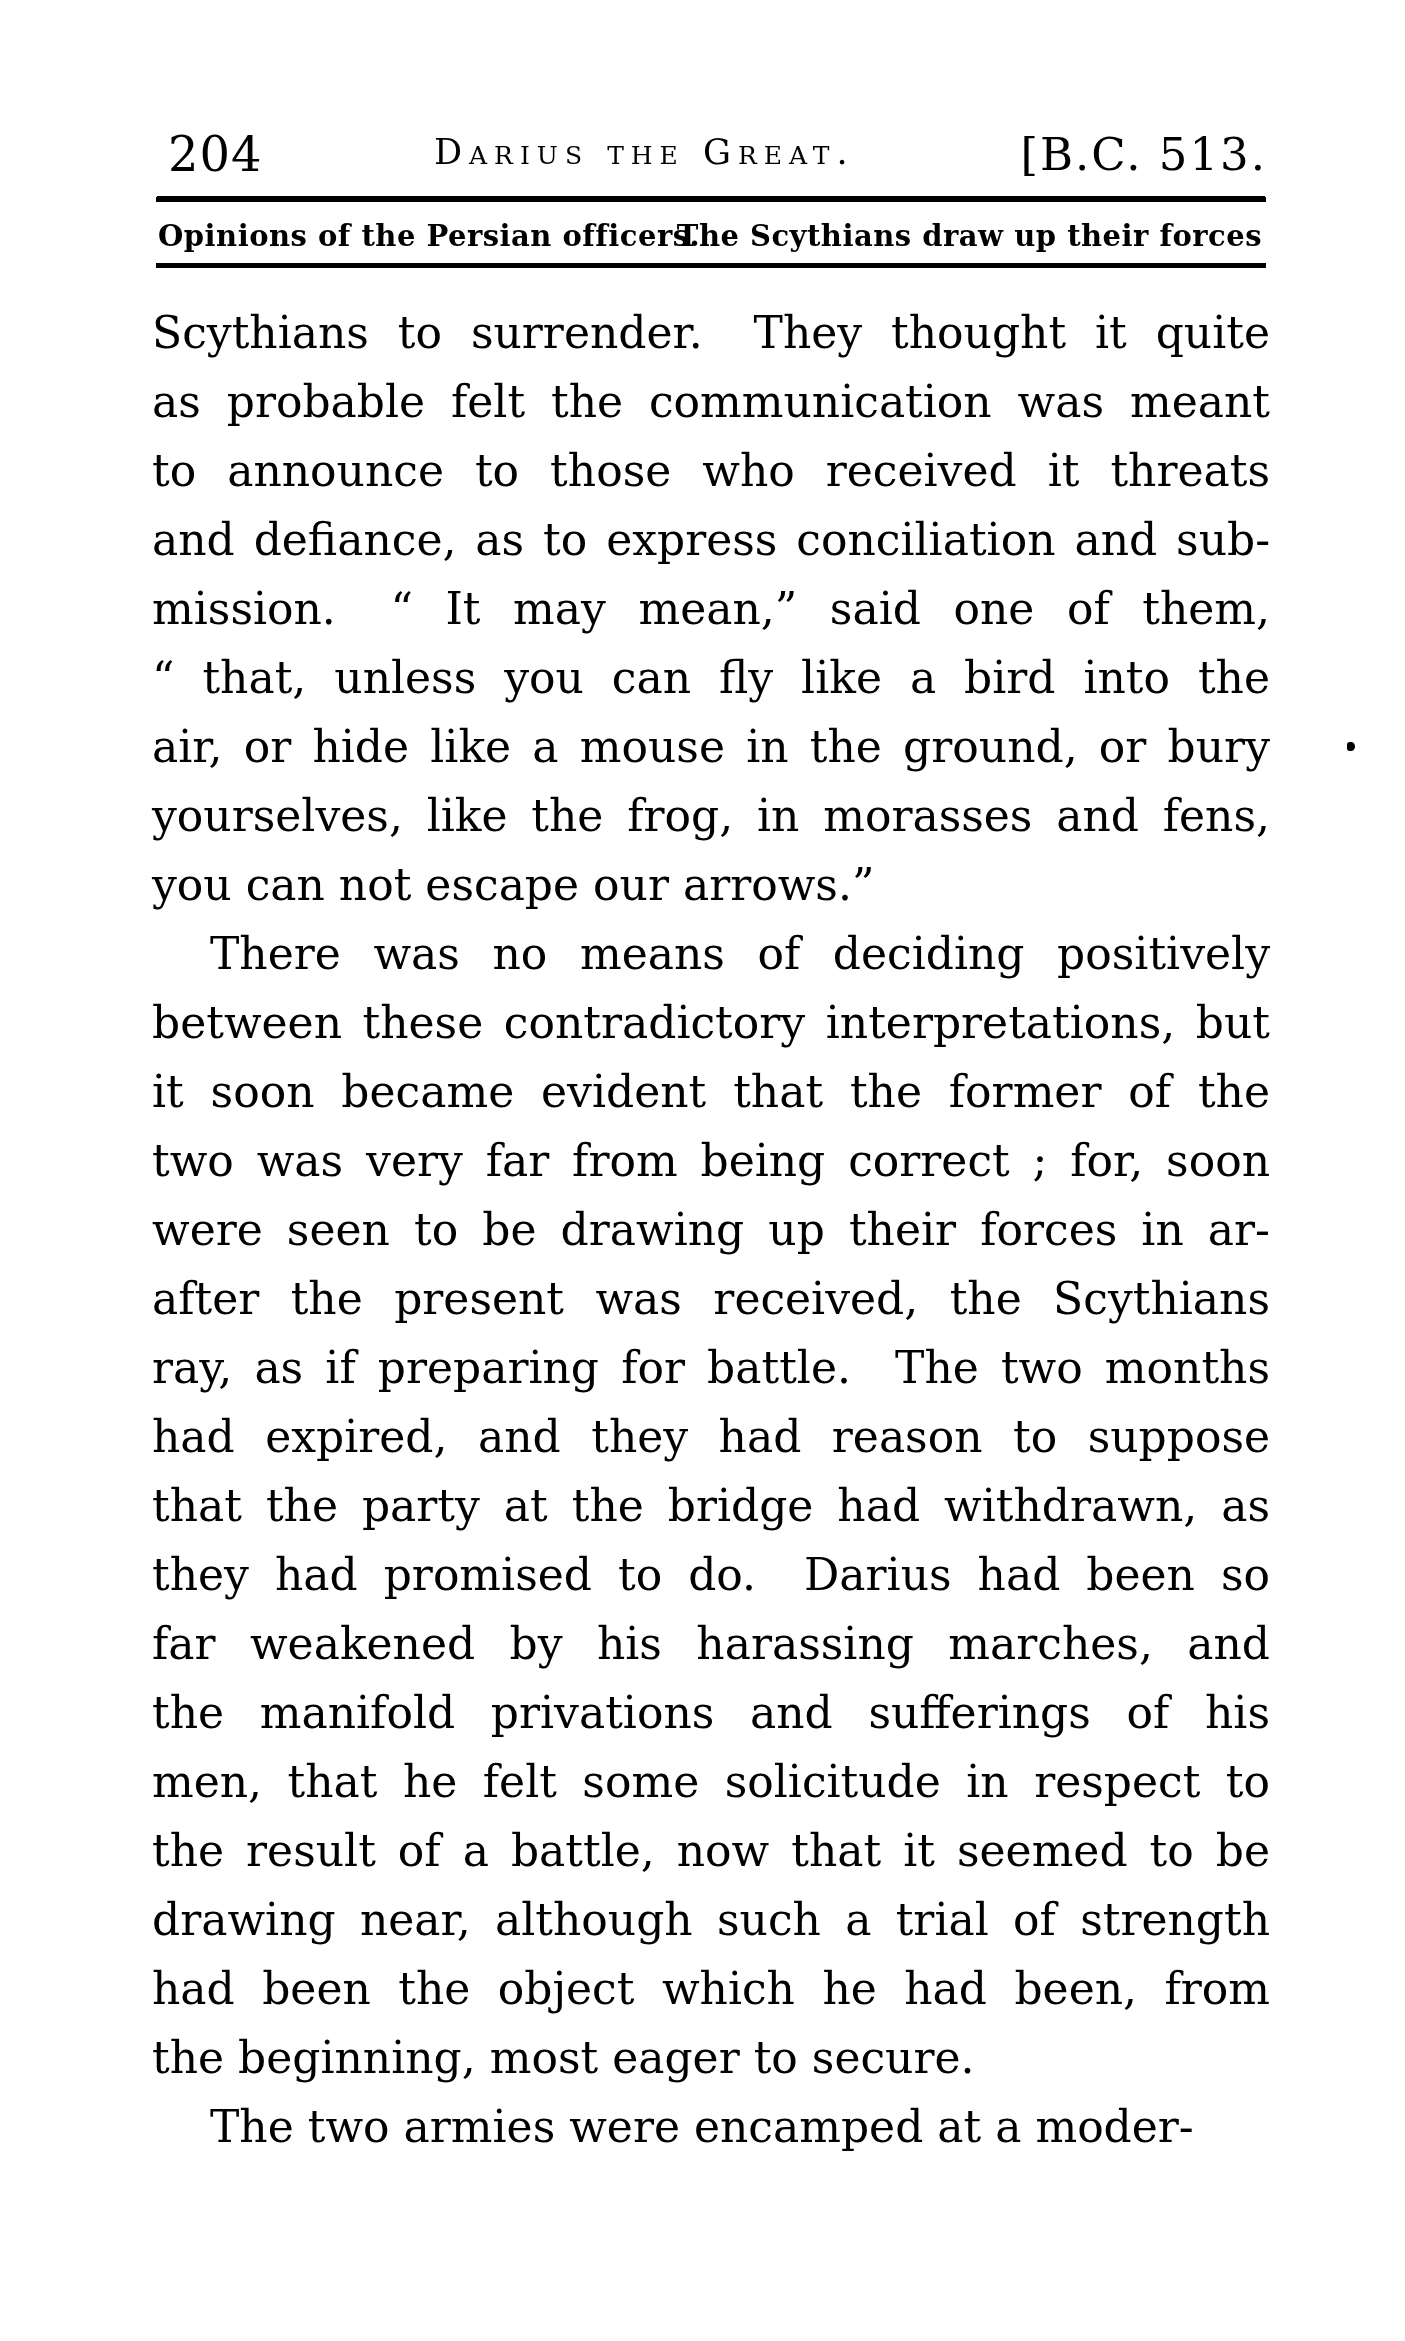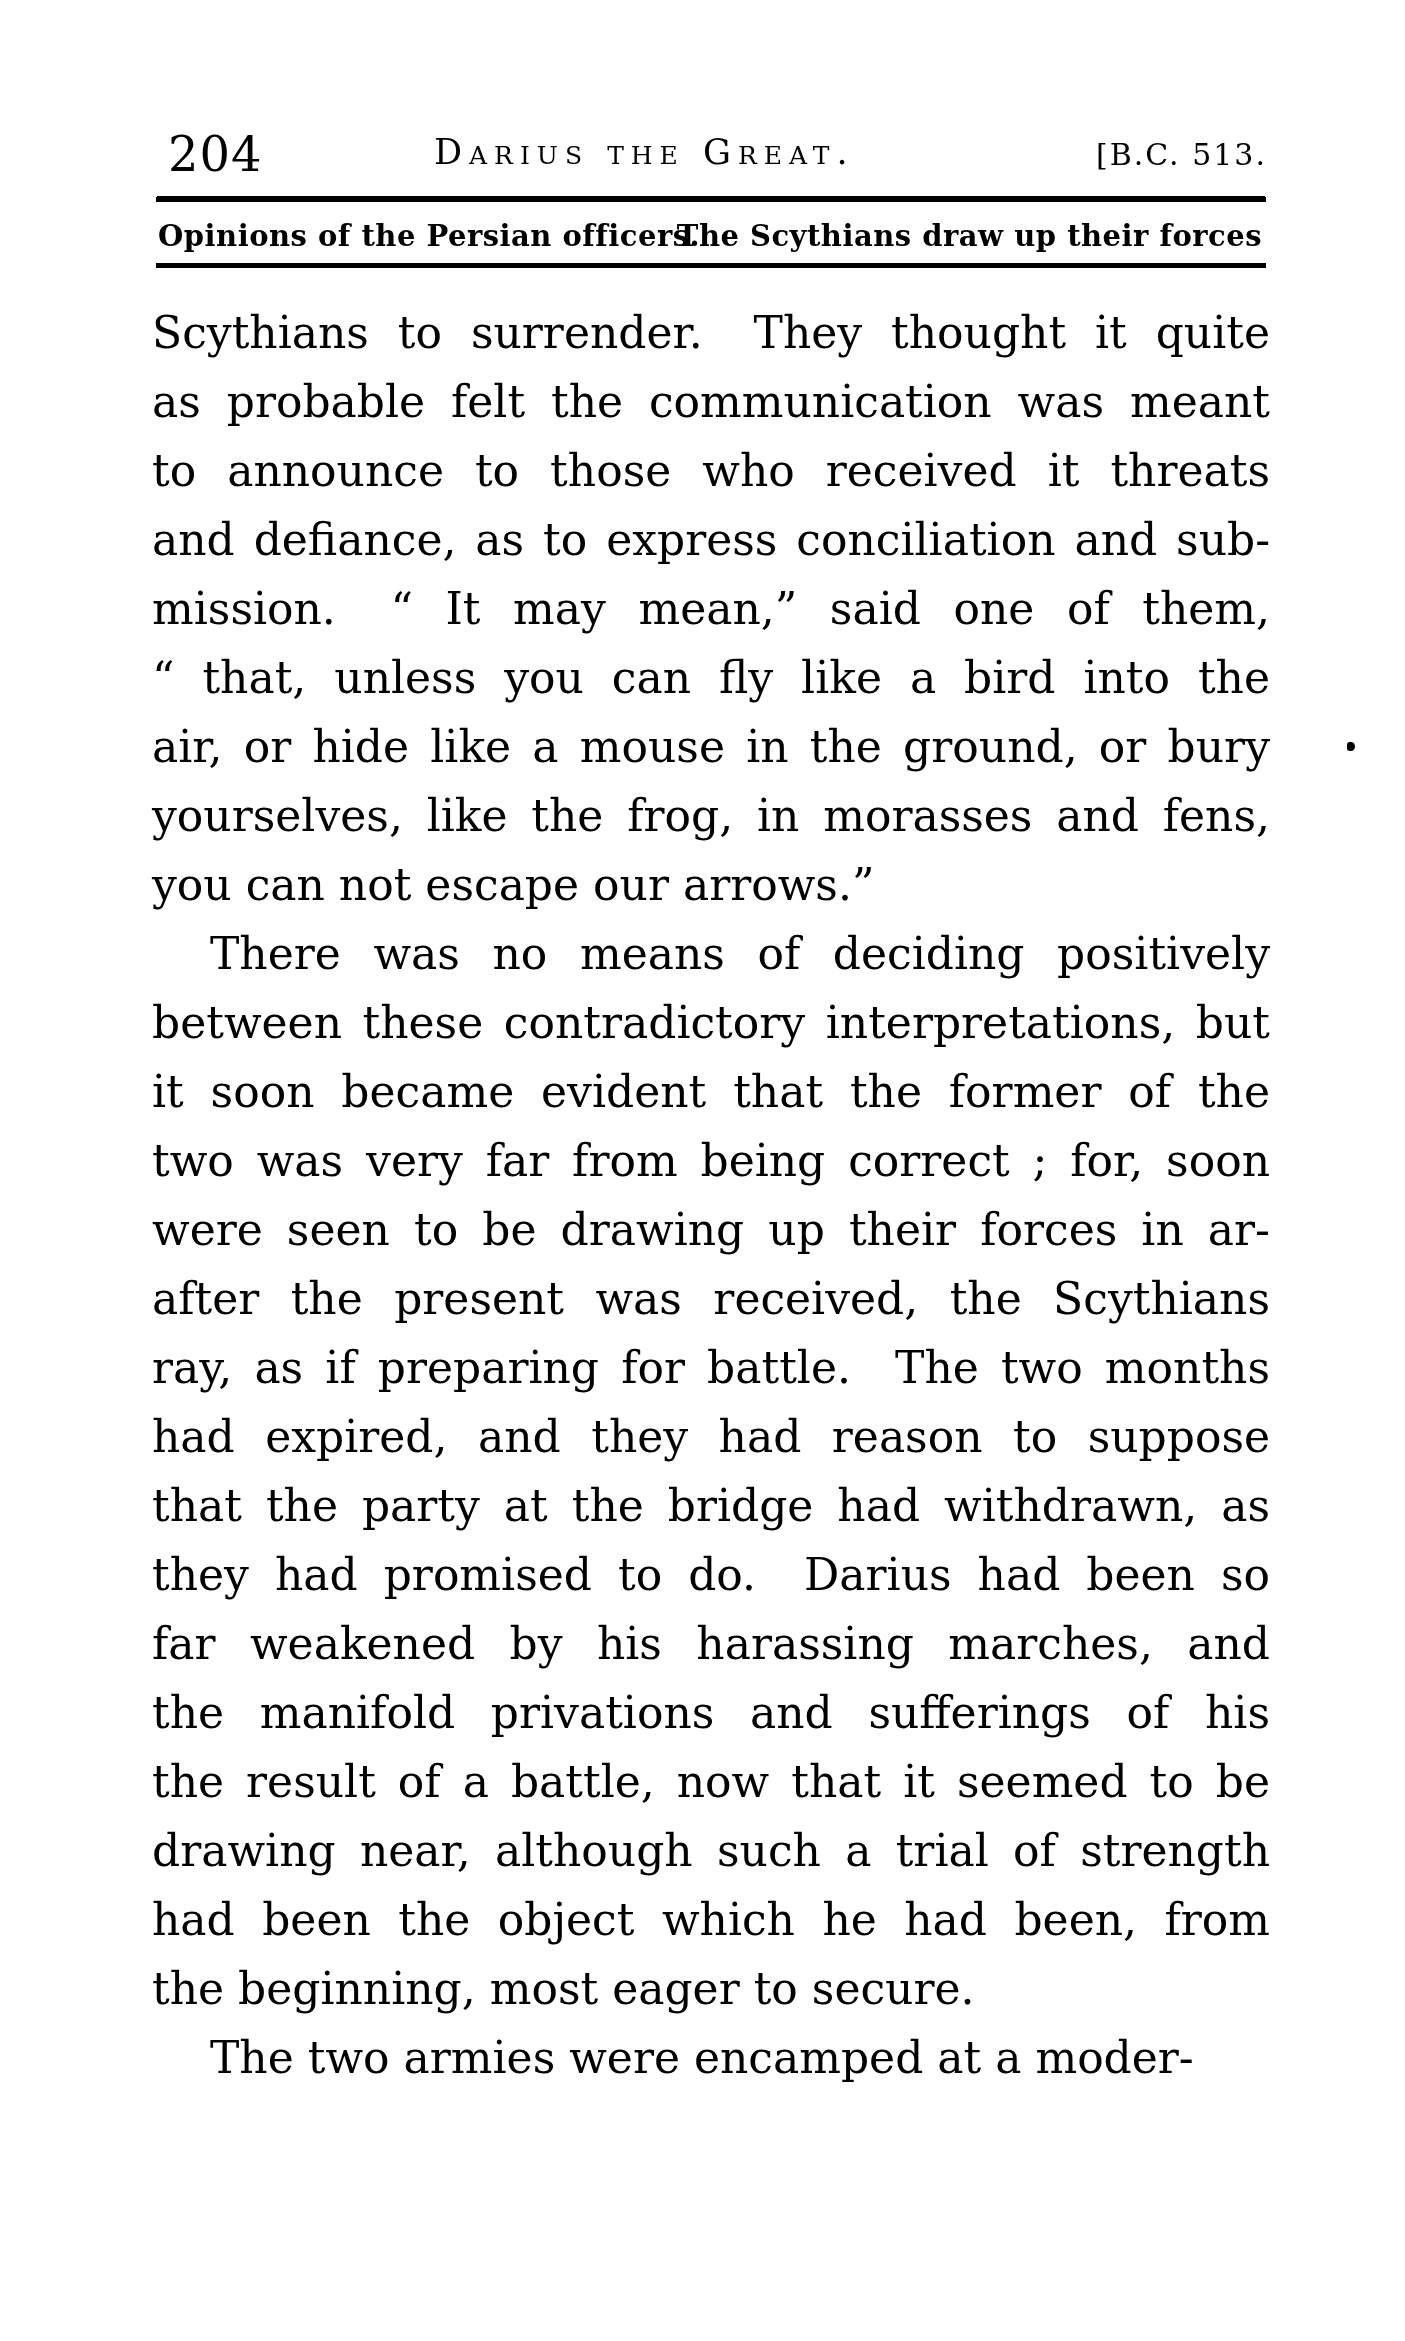--- a/index.html
+++ b/index.html
@@ -28,21 +28,21 @@
     font-size: 35px;
     line-height: 50px;
     font-variant: small-caps;
     letter-spacing: 7px;
     white-space: nowrap;
   }
   .bc-date {
     position: absolute;
     right: 138px;
     top: 132px;
-    font-size: 30px;
+    font-size: 45px;
     line-height: 45px;
     letter-spacing: 2px;
     white-space: nowrap;
     text-align: center;
   }
   
   .rule {
     position: absolute;
     left: 156px;
     width: 1110px;
@@ -123,20 +123,21 @@
       <div class="line">it soon became evident that the former of the</div>
       <div class="line">two was very far from being correct ; for, soon</div>
       <div class="line">were seen to be drawing up their forces in ar-</div>
       <div class="line">after the present was received, the Scythians</div>
       <div class="line">ray, as if preparing for battle.  The two months</div>
       <div class="line">had expired, and they had reason to suppose</div>
       <div class="line">that the party at the bridge had withdrawn, as</div>
       <div class="line">they had promised to do.  Darius had been so</div>
       <div class="line">far weakened by his harassing marches, and</div>
       <div class="line">the manifold privations and sufferings of his</div>
+      <div class="line">men, that he felt some solicitude in respect to</div>
       <div class="line">the result of a battle, now that it seemed to be</div>
       <div class="line">drawing near, although such a trial of strength</div>
       <div class="line">had been the object which he had been, from</div>
       <div class="line last">the beginning, most eager to secure.</div>
       <div class="line last indent">The two armies were encamped at a moder-</div>
     </div>
 
   <div class="stray-mark"></div>
 
 </div>

